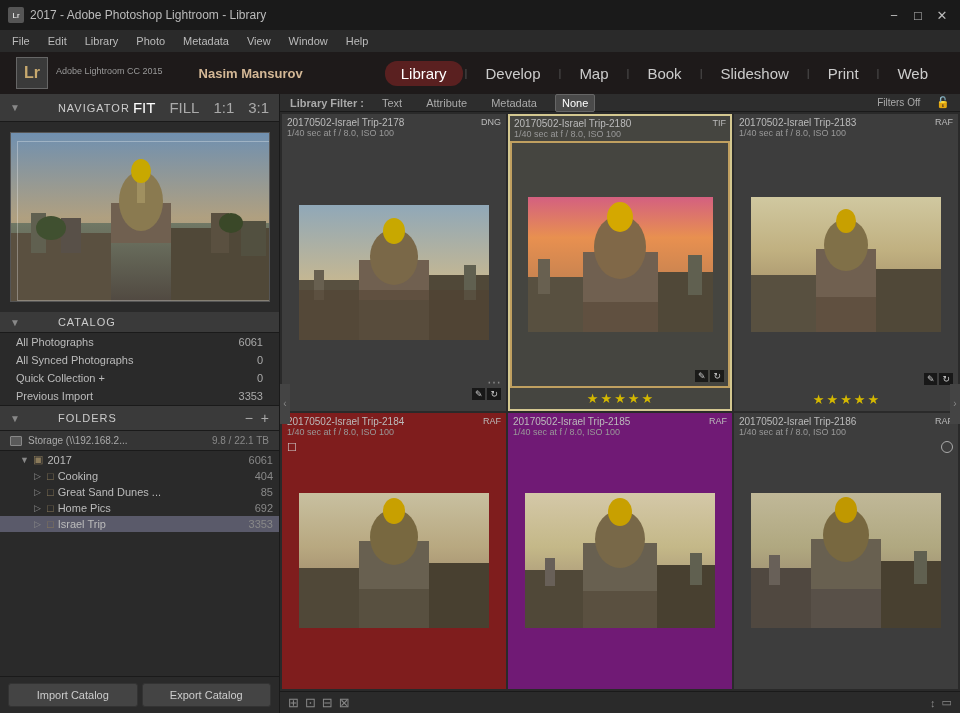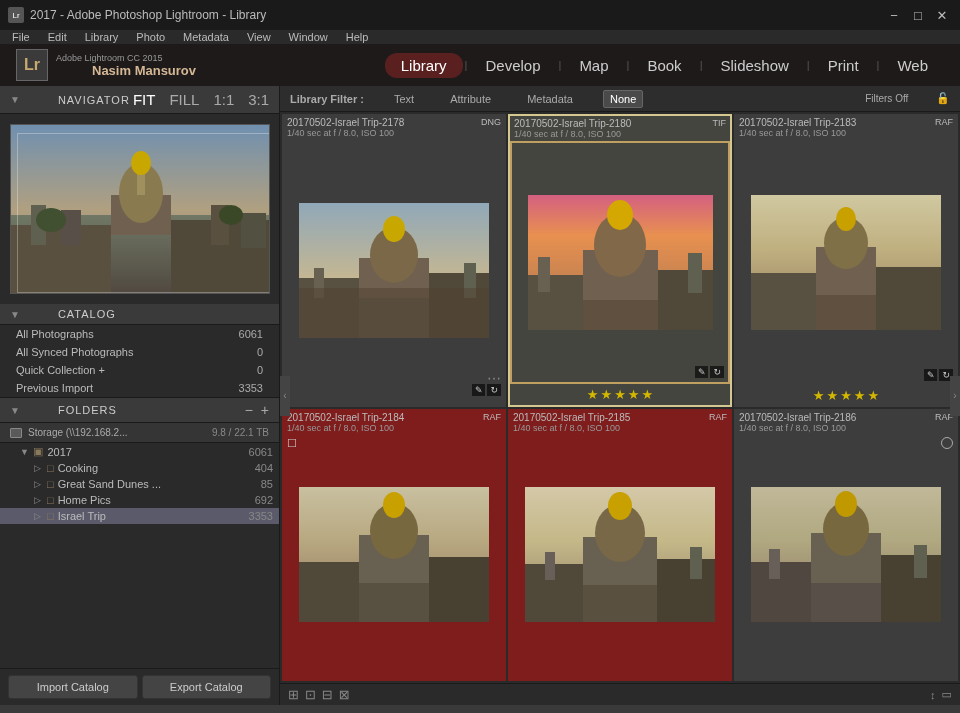--- a/index.html
+++ b/index.html
@@ -6,31 +6,31 @@
     body { width: 960px; height: 713px; background: #3a3a3a; font-family: 'Segoe UI', Arial, sans-serif; font-size: 11px; color: #ccc; overflow: hidden; user-select: none; }
 
     
     .title-bar { height: 30px; background: #1a1a1a; display: flex; align-items: center; justify-content: space-between; padding: 0 8px; color: #bbb; font-size: 12px; }
     .title-bar-left { display: flex; align-items: center; gap: 6px; }
     .title-bar-icon { width: 16px; height: 16px; background: #555; border-radius: 2px; display: flex; align-items: center; justify-content: center; font-size: 8px; color: #fff; }
     .title-bar-controls { display: flex; gap: 4px; }
     .title-bar-btn { width: 20px; height: 20px; background: none; border: none; color: #bbb; cursor: pointer; font-size: 13px; display: flex; align-items: center; justify-content: center; }
 
     
-    .menu-bar { height: 14px; background: #2a2a2a; display: flex; align-items: center; padding: 0 4px; gap: 2px; }
+    .menu-bar { height: 22px; background: #2a2a2a; display: flex; align-items: center; padding: 0 4px; gap: 2px; }
     .menu-item { padding: 2px 8px; color: #bbb; font-size: 11px; cursor: pointer; border-radius: 2px; }
 
     
     .app-body { display: flex; flex-direction: column; height: calc(713px - 52px); }
 
     
     .top-nav { height: 42px; background: #1e1a1a; display: flex; align-items: center; justify-content: space-between; padding: 0 16px; }
     .logo-area { display: flex; align-items: center; gap: 8px; }
     .logo-lr { width: 32px; height: 32px; background: #3a3a3a; border: 1px solid #666; display: flex; align-items: center; justify-content: center; font-size: 16px; font-weight: bold; color: #c8a96e; }
-    .logo-text { display: flex; flex-direction: column; }
+    .logo-text { display: flex; flex-direction: row; }
     .logo-title { font-size: 9px; color: #999; }
     .logo-name { font-size: 13px; color: #d4b896; font-weight: bold; padding-left: 36px; }
     .nav-tabs { display: flex; align-items: center; gap: 0; }
     .nav-tab { padding: 4px 16px; color: #ccc; font-size: 15px; cursor: pointer; border-radius: 2px; text-decoration: none; }
     .nav-tab.active { color: #fff; background: #5a2020; border-radius: 12px; padding: 4px 16px; }
     .nav-separator { color: #555; margin: 0 2px; }
 
     
     .content-area { display: flex; flex: 1; overflow: hidden; }
 
@@ -74,21 +74,21 @@
     .folder-count { color: #888; font-size: 11px; }
 
     
     .bottom-buttons { display: flex; gap: 4px; padding: 6px 8px; background: #2a2a2a; border-top: 1px solid #1a1a1a; }
     .bottom-btn { flex: 1; padding: 5px 4px; background: #444; border: 1px solid #333; color: #ccc; font-size: 11px; cursor: pointer; border-radius: 3px; text-align: center; }
 
     
     .right-panel { flex: 1; display: flex; flex-direction: column; background: #3a3a3a; }
 
     
-    .filter-bar { height: 26px; background: #2d2d2d; display: flex; align-items: center; padding: 0 10px; gap: 24px; border-bottom: 1px solid #1a1a1a; }
+    .filter-bar { height: 18px; background: #2d2d2d; display: flex; align-items: center; padding: 0 10px; gap: 12px; border-bottom: 1px solid #1a1a1a; }
     .filter-label { color: #aaa; font-size: 11px; font-weight: bold; }
     .filter-tab { color: #aaa; font-size: 11px; padding: 2px 6px; cursor: pointer; border-radius: 2px; }
     .filter-tab.active { background: #4a4a4a; color: #fff; border: 1px solid #666; }
     .filter-off { margin-left: auto; color: #aaa; font-size: 10px; }
     .filter-lock { color: #888; margin-left: 4px; }
 
     
     .photo-grid { flex: 1; overflow-y: auto; display: grid; grid-template-columns: repeat(3, 1fr); gap: 2px; padding: 2px; background: #2a2a2a; }
     .photo-cell { background: #3d3d3d; display: flex; flex-direction: column; align-items: center; cursor: pointer; position: relative; border: 1px solid transparent; }
     .photo-cell.highlighted { border: 2px solid #e0c890; }
@@ -471,21 +471,21 @@
               <ellipse cx="95" cy="44" rx="24" ry="28" fill="#786840"></ellipse>
               <ellipse cx="95" cy="18" rx="11" ry="13" fill="#c8a000"></ellipse>
               <rect x="0" y="75" width="60" height="60" fill="#504838"></rect>
               <rect x="130" y="70" width="60" height="65" fill="#484030"></rect>
             </svg>
           </div>
           <div class="photo-footer">
           </div>
         </div>
 
-        <div class="photo-cell" style="background:#7f1d1d;">
+        <div class="photo-cell" style="background:#701a75;">
           <div class="photo-header">
             <div>
               <div class="photo-filename">20170502-Israel Trip-2185</div>
               <div class="photo-meta">1/40 sec at f / 8.0, ISO 100</div>
             </div>
             <div class="photo-format">RAF</div>
           </div>
           <div class="photo-thumb-area">
             <svg width="190" height="135" viewBox="0 0 190 135" xmlns="http://www.w3.org/2000/svg">
               <defs>

